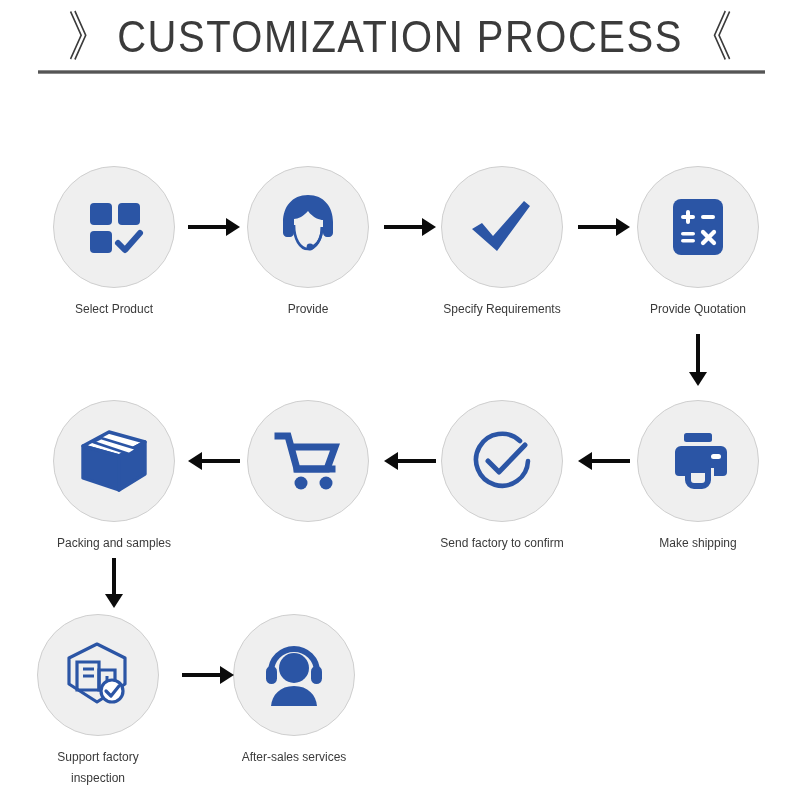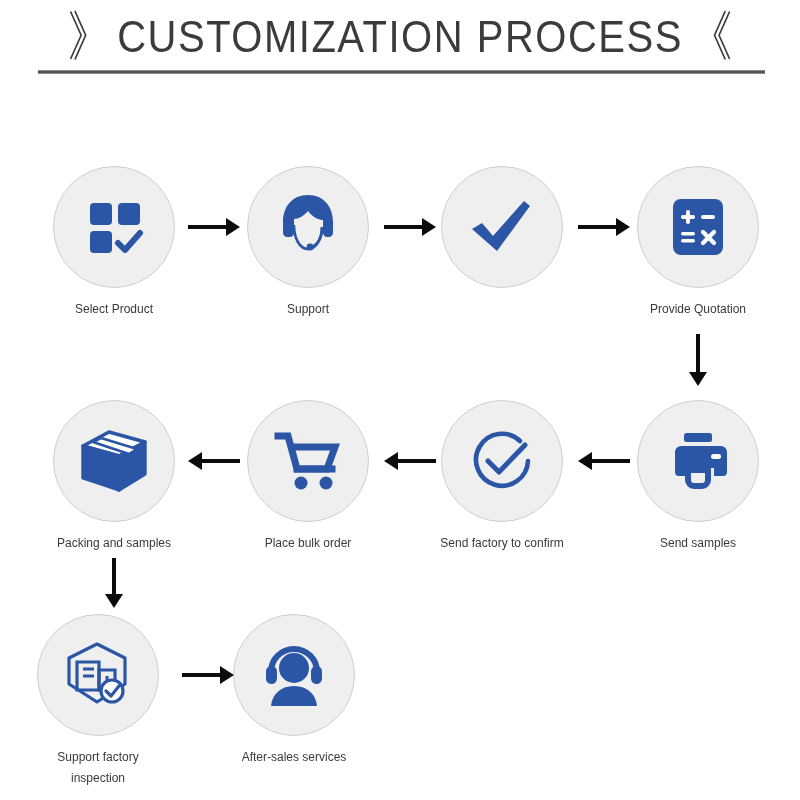--- a/index.html
+++ b/index.html
@@ -168,31 +168,32 @@
       <svg width="76" height="76" viewBox="0 0 76 76">
         <path d="M38 6 C22 6 13 18 13 33 L13 44 C13 46 15 48 17 48 L20 48 C22 48 24 46 24 44
                  L24 30 C28 30 34 27 38 22 C43 29 50 31 53 31 L53 44 C53 46 55 48 57 48
                  L59 48 C61 48 63 46 63 44 L63 33 C63 18 54 6 38 6 Z" fill="#2B55A5"></path>
         <path d="M24 36 C24 50 30 60 38 60 C46 60 52 50 52 38" fill="none" stroke="#2B55A5" stroke-width="2.6"></path>
         <path d="M52 38 C52 48 48 56 41 58" fill="none" stroke="#2B55A5" stroke-width="2.6"></path>
         <circle cx="40" cy="58" r="3.4" fill="#2B55A5"></circle>
       </svg>
     </span>
   </div>
-  <div class="step-label">Support</div>
+  <div class="step-label">Provide</div>
 </div>
 
 <div class="step" style="left:412px; top:166px;">
   <div class="circle">
     <span>
       <svg width="72" height="72" viewBox="0 0 72 72">
         <path d="M6 38 L16 32 L27 45 L58 10 L64 15 L31 60 Z" fill="#2B55A5"></path>
       </svg>
     </span>
   </div>
+  <div class="step-label">Specify Requirements</div>
 </div>
 
 <div class="step" style="left:608px; top:166px;">
   <div class="circle">
     <span>
       <svg width="62" height="62" viewBox="0 0 62 62">
         <rect x="6" y="3" width="50" height="56" rx="8" fill="#2B55A5"></rect>
         <rect x="14" y="19" width="14" height="4" rx="2" fill="#ffffff"></rect>
         <rect x="19" y="14" width="4" height="14" rx="2" fill="#ffffff"></rect>
         <rect x="34" y="19" width="14" height="4" rx="2" fill="#ffffff"></rect>
@@ -231,21 +232,21 @@
     <span>
       <svg width="66" height="62" viewBox="0 0 66 62">
         <rect x="19" y="3" width="28" height="9" rx="2.5" fill="#2B55A5"></rect>
         <path d="M10 16 h46 a6 6 0 0 1 6 6 v20 a4 4 0 0 1 -4 4 h-9 v-8 h-26 v8 h-9
                  a4 4 0 0 1 -4 -4 v-20 a6 6 0 0 1 6 -6 z" fill="#2B55A5"></path>
         <rect x="46" y="24" width="10" height="5" rx="2.5" fill="#ffffff"></rect>
         <path d="M23 40 h20 v10 a6 6 0 0 1 -6 6 h-8 a6 6 0 0 1 -6 -6 z" fill="none" stroke="#2B55A5" stroke-width="6"></path>
       </svg>
     </span>
   </div>
-  <div class="step-label">Send samples</div>
+  <div class="step-label">Make shipping</div>
 </div>
 
 <div class="step" style="left:412px; top:400px;">
   <div class="circle">
     <span>
       <svg width="68" height="68" viewBox="0 0 68 68">
         <path d="M52 14 A26 26 0 1 0 60 34" fill="none" stroke="#2B55A5" stroke-width="4.6" stroke-linecap="round"></path>
         <path d="M20 34 L31 45 L57 18" fill="none" stroke="#2B55A5" stroke-width="5" stroke-linecap="round" stroke-linejoin="round"></path>
       </svg>
     </span>
@@ -257,21 +258,20 @@
   <div class="circle">
     <span>
       <svg width="68" height="62" viewBox="0 0 68 62">
         <path d="M4 6 h10 l9 33 h30 l8 -22 h-42" fill="none" stroke="#2B55A5" stroke-width="7" stroke-linecap="square" stroke-linejoin="miter"></path>
         <path d="M23 39 h35" fill="none" stroke="#2B55A5" stroke-width="7" stroke-linecap="square"></path>
         <circle cx="27" cy="53" r="6.5" fill="#2B55A5"></circle>
         <circle cx="52" cy="53" r="6.5" fill="#2B55A5"></circle>
       </svg>
     </span>
   </div>
-  <div class="step-label">Place bulk order</div>
 </div>
 
 <div class="step" style="left:24px; top:400px;">
   <div class="circle">
     <span>
       <svg width="70" height="66" viewBox="0 0 70 66">
         <path d="M4 18 L30 4 L66 14 L40 28 Z" fill="#ffffff" stroke="#2B55A5" stroke-width="3.4" stroke-linejoin="round"></path>
         <path d="M4 18 L40 28 L40 62 L4 50 Z" fill="#2B55A5" stroke="#2B55A5" stroke-width="3.4" stroke-linejoin="round"></path>
         <path d="M40 28 L66 14 L66 46 L40 62 Z" fill="#2B55A5" stroke="#2B55A5" stroke-width="3.4" stroke-linejoin="round"></path>
         <path d="M22 10 L58 21 L50 26 L14 14 Z" fill="#ffffff" stroke="#2B55A5" stroke-width="2.6" stroke-linejoin="round"></path>

